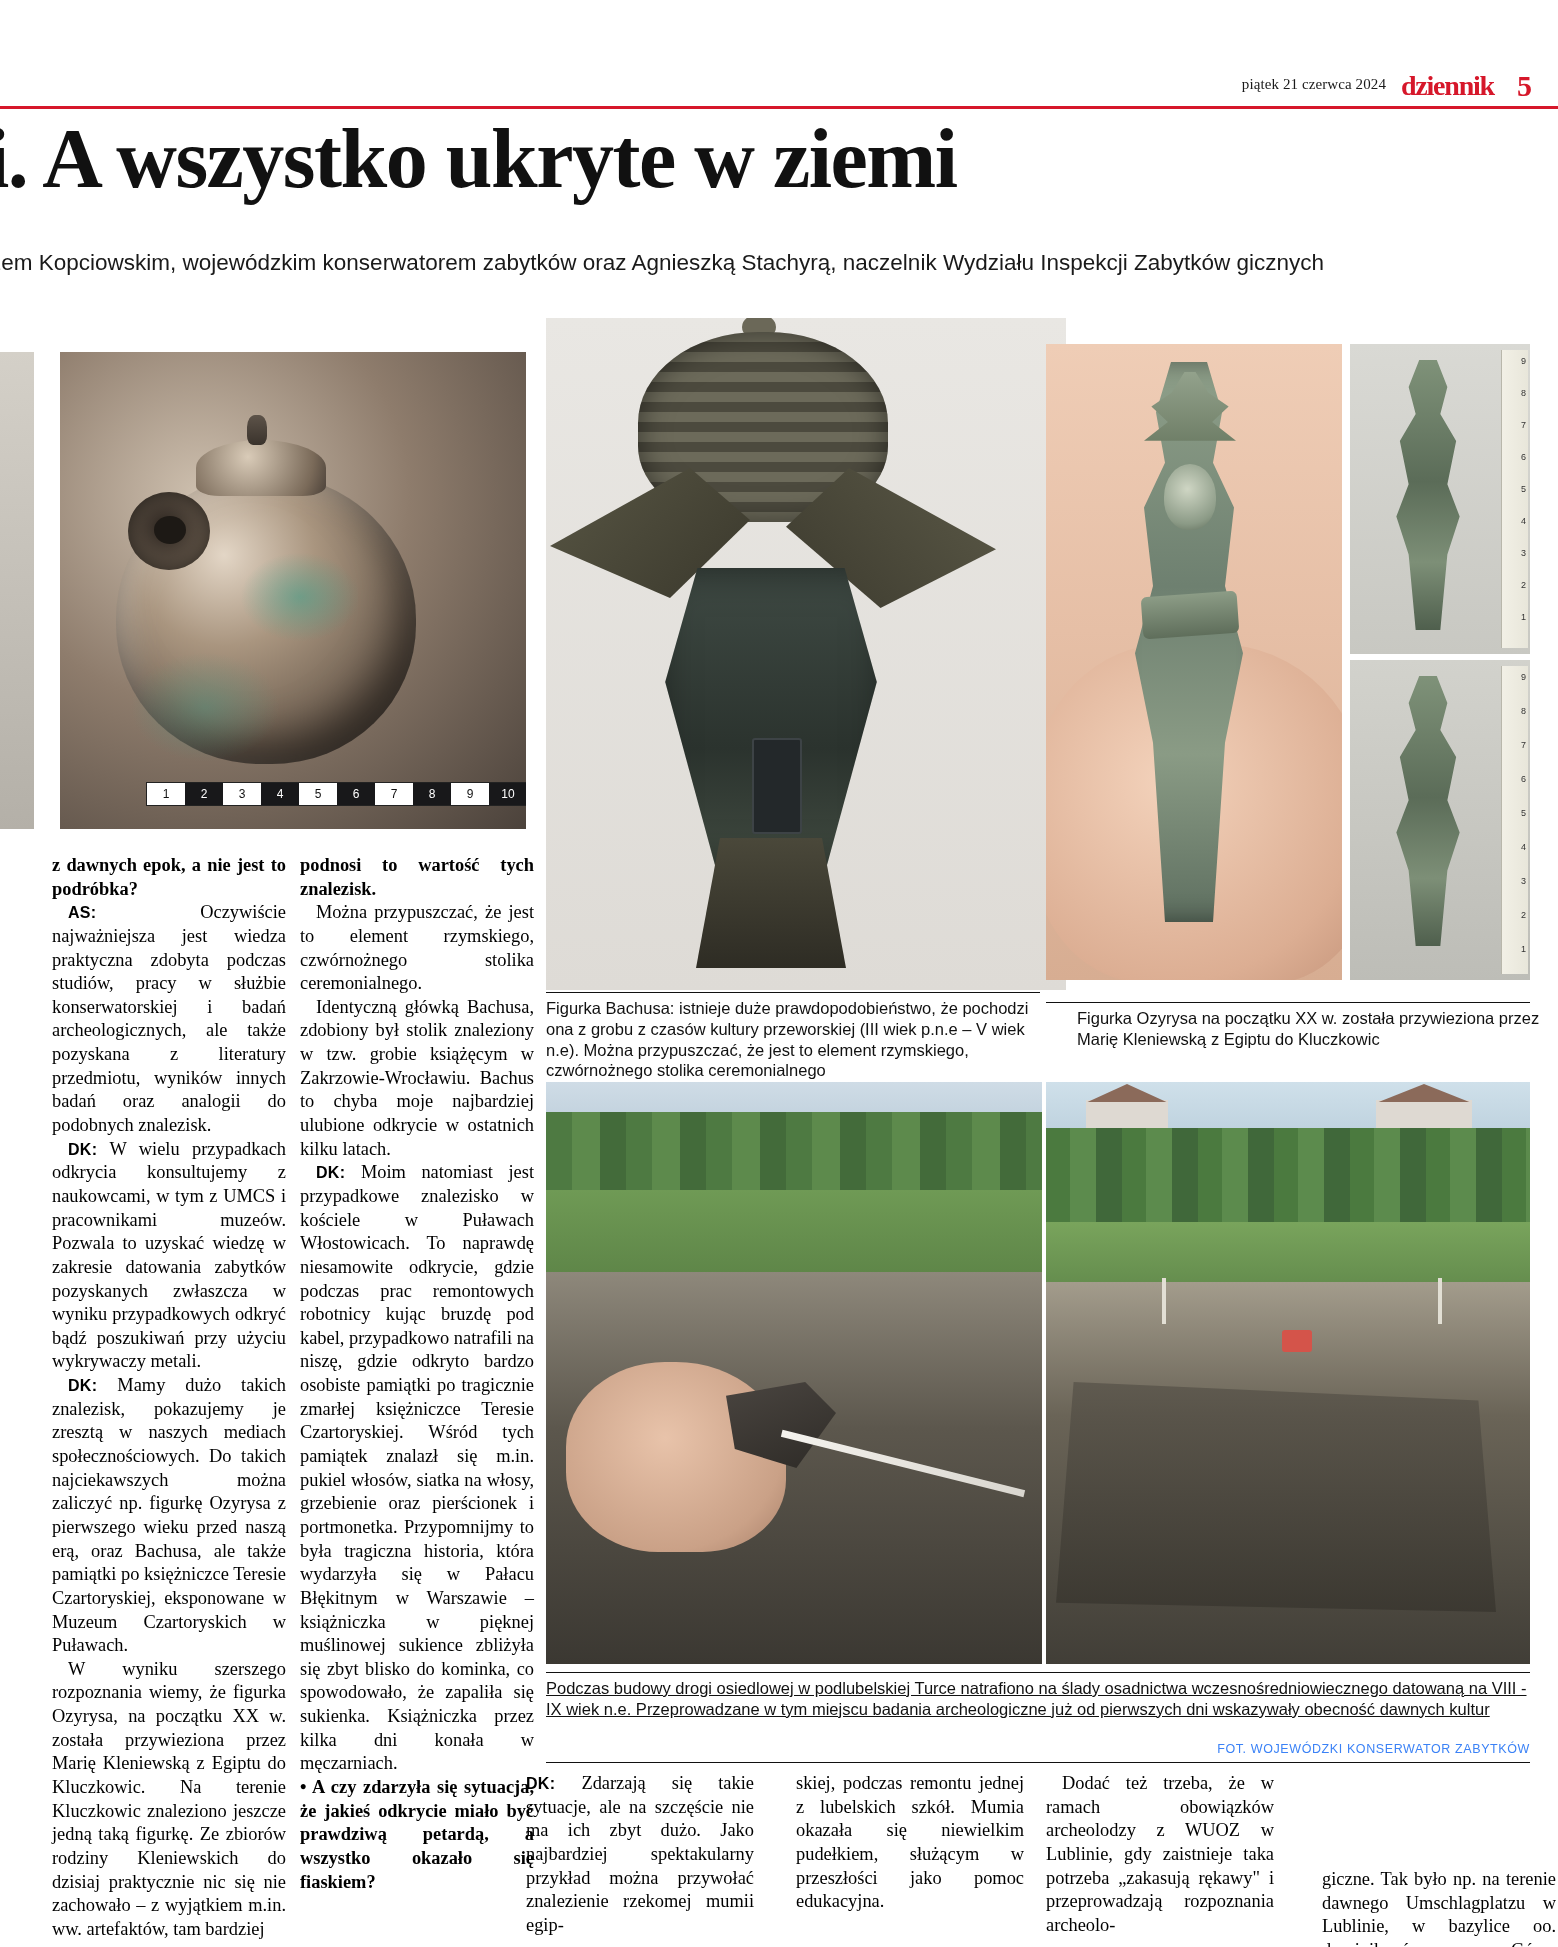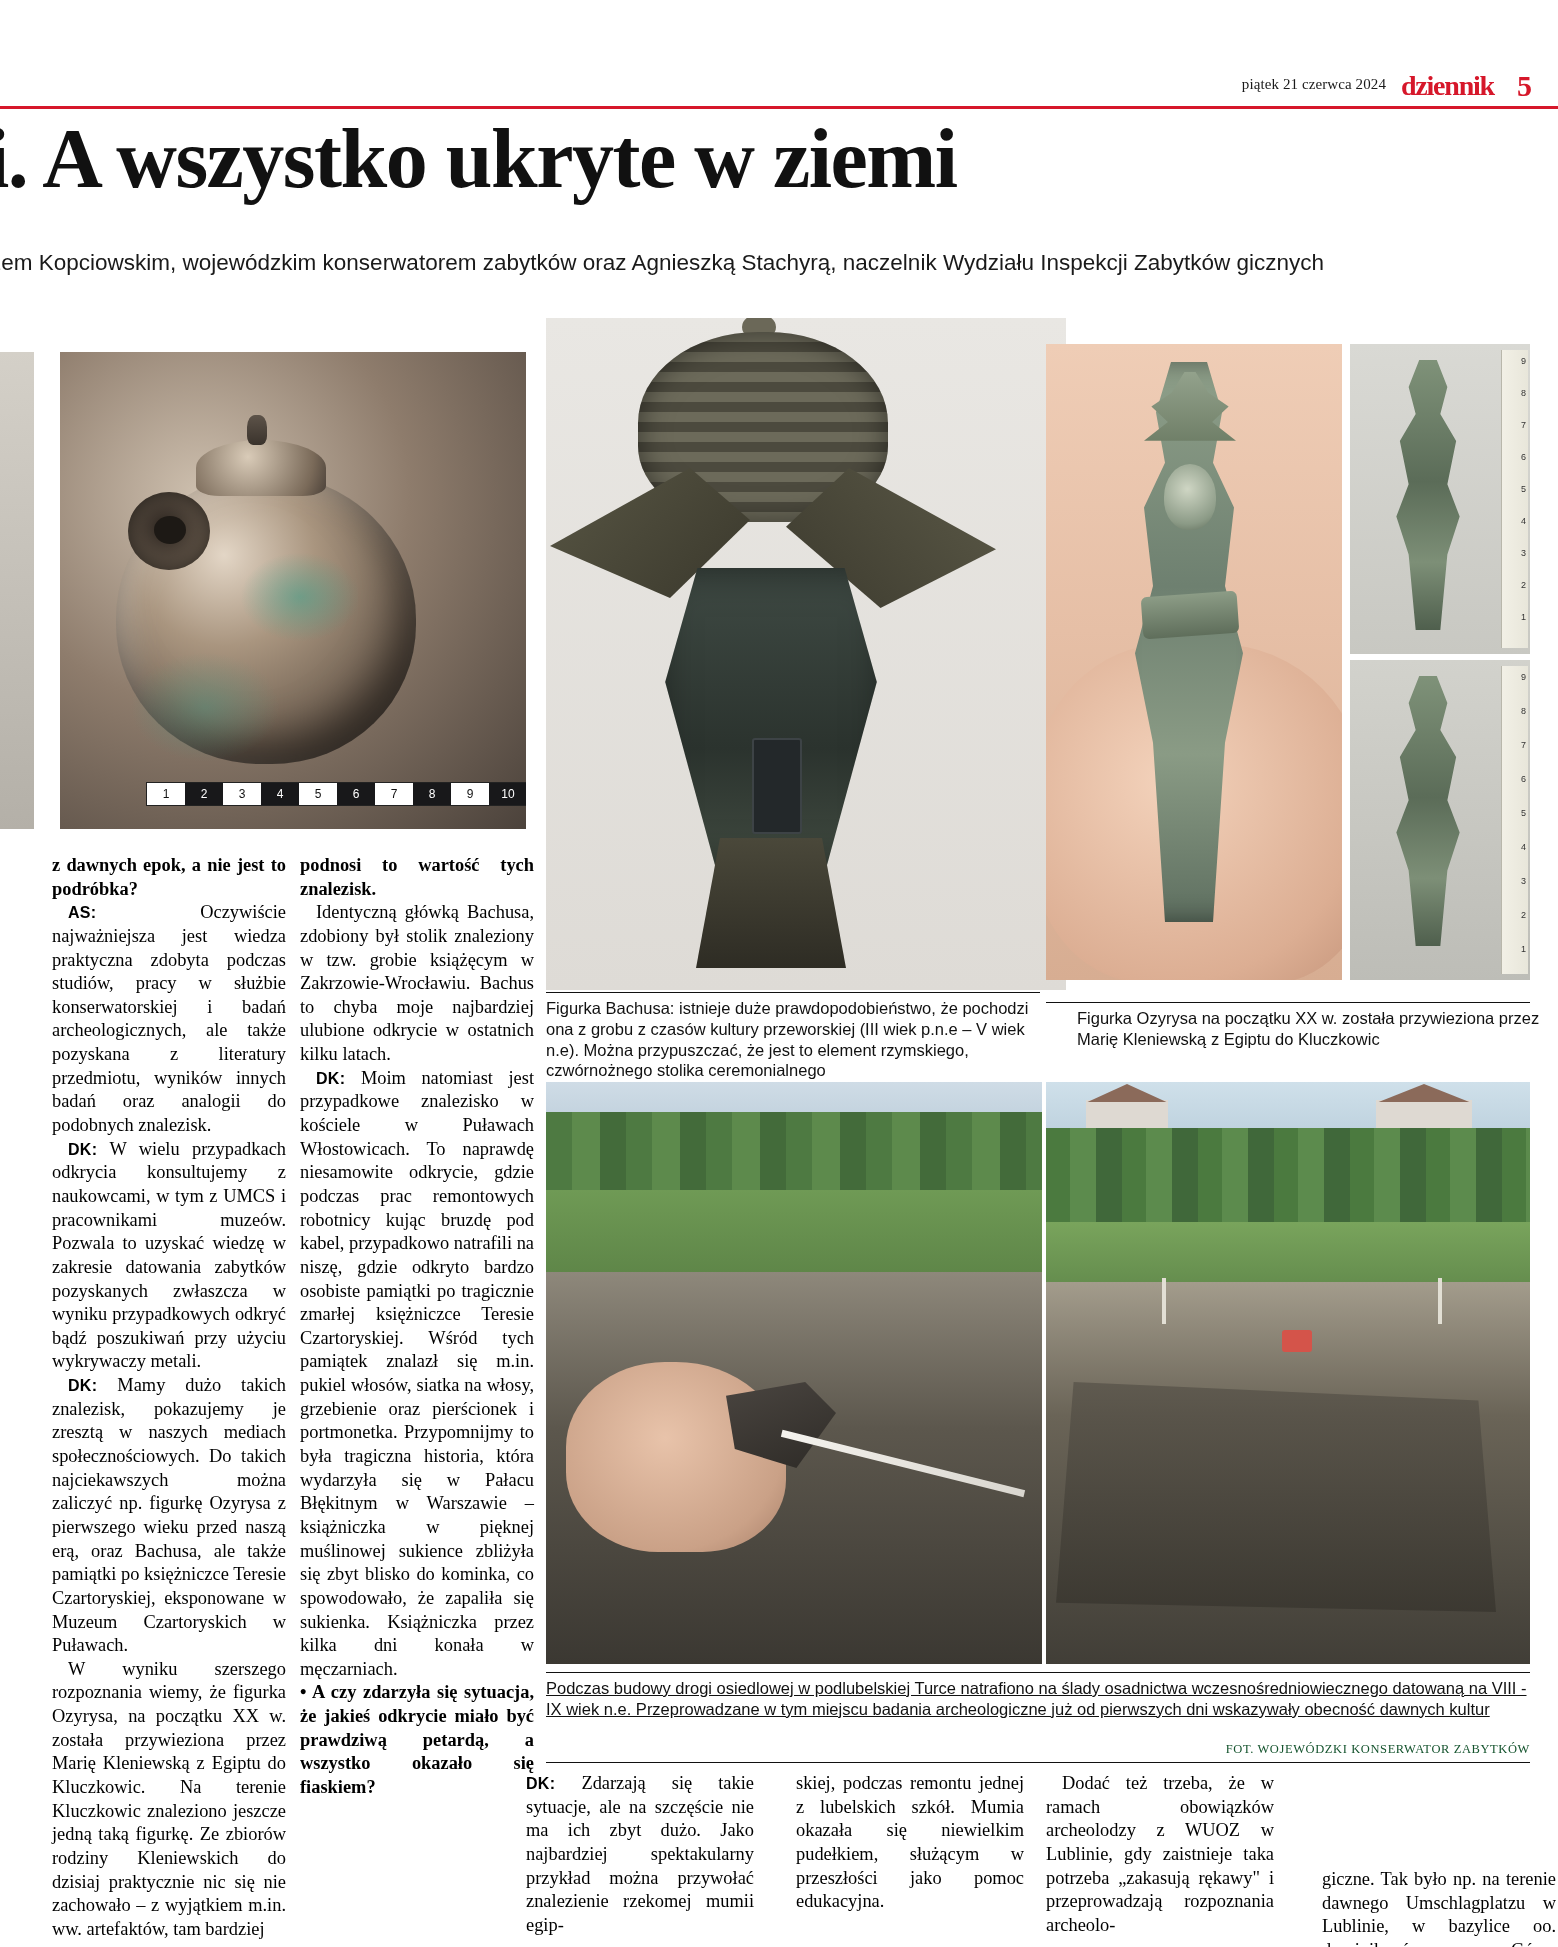--- a/index.html
+++ b/index.html
@@ -333,24 +333,24 @@
     color: #000;
   }
   .col p { margin: 0; text-indent: 16px; }
   .col p.noindent { text-indent: 0; }
   .col p.bullet { text-indent: 0; }
   .spk { font-family: "Liberation Sans", sans-serif; font-weight: bold; font-size: 16px; letter-spacing:.3px;}
   .q-bold { font-family: "Liberation Serif", serif; font-weight: bold; }
 
   .credit {
     position: absolute;
-    font-family: Liberation Serif, serif;
+    font-family: Liberation Sans, sans-serif;
     font-size: 12.5px;
     letter-spacing: .6px;
-    color: #14532d;
+    color: #3b82f6;
   }
   .hline { position:absolute; background:#111; height:1px; }
 </style>
 </head>
 <body>
 
 <div class="masthead">
   <div class="masthead-date">piątek 21 czerwca 2024</div>
   <div class="masthead-logo">dziennik</div>
   <div class="masthead-page">5</div>
@@ -473,20 +473,21 @@
 <div class="col" style="left:52px; top:854px; width:234px;">
   <p class="noindent q-bold"><span>z dawnych epok, a nie jest to podróbka?</span></p>
   <p><span class="spk">AS:</span><span> Oczywiście najważniejsza jest wiedza praktyczna zdobyta podczas studiów, pracy w służbie konserwatorskiej i badań archeologicznych, ale także pozyskana z literatury przedmiotu, wyników innych badań oraz analogii do podobnych znalezisk.</span></p>
   <p><span class="spk">DK:</span><span> W wielu przypadkach odkrycia konsultujemy z naukowcami, w tym z UMCS i pracownikami muzeów. Pozwala to uzyskać wiedzę w zakresie datowania zabytków pozyskanych zwłaszcza w wyniku przypadkowych odkryć bądź poszukiwań przy użyciu wykrywaczy metali.</span></p>
   <p><span class="spk">DK:</span><span> Mamy dużo takich znalezisk, pokazujemy je zresztą w naszych mediach społecznościowych. Do takich najciekawszych można zaliczyć np. figurkę Ozyrysa z pierwszego wieku przed naszą erą, oraz Bachusa, ale także pamiątki po księżniczce Teresie Czartoryskiej, eksponowane w Muzeum Czartoryskich w Puławach.</span></p>
   <p>W wyniku szerszego rozpoznania wiemy, że figurka Ozyrysa, na początku XX w. została przywieziona przez Marię Kleniewską z Egiptu do Kluczkowic. Na terenie Kluczkowic znaleziono jeszcze jedną taką figurkę. Ze zbiorów rodziny Kleniewskich do dzisiaj praktycznie nic się nie zachowało – z wyjątkiem m.in. ww. artefaktów, tam bardziej</p>
 </div>
 
 <div class="col" style="left:300px; top:854px; width:234px;">
   <p class="noindent q-bold">podnosi to wartość tych znalezisk.</p>
+  <p>Można przypuszczać, że jest to element rzymskiego, czwórnożnego stolika ceremonialnego.</p>
   <p>Identyczną główką Bachusa, zdobiony był stolik znaleziony w tzw. grobie książęcym w Zakrzowie-Wrocławiu. Bachus to chyba moje najbardziej ulubione odkrycie w ostatnich kilku latach.</p>
   <p><span class="spk">DK:</span><span> Moim natomiast jest przypadkowe znalezisko w kościele w Puławach Włostowicach. To naprawdę niesamowite odkrycie, gdzie podczas prac remontowych robotnicy kując bruzdę pod kabel, przypadkowo natrafili na niszę, gdzie odkryto bardzo osobiste pamiątki po tragicznie zmarłej księżniczce Teresie Czartoryskiej. Wśród tych pamiątek znalazł się m.in. pukiel włosów, siatka na włosy, grzebienie oraz pierścionek i portmonetka. Przypomnijmy to była tragiczna historia, która wydarzyła się w Pałacu Błękitnym w Warszawie – książniczka w pięknej muślinowej sukience zbliżyła się zbyt blisko do kominka, co spowodowało, że zapaliła się sukienka. Książniczka przez kilka dni konała w męczarniach.</span></p>
   <p class="bullet q-bold">• A czy zdarzyła się sytuacja, że jakieś odkrycie miało być prawdziwą petardą, a wszystko okazało się fiaskiem?</p>
 </div>
 
 <div class="col" style="left:526px; top:1772px; width:228px;">
   <p class="noindent"><span class="spk">DK:</span><span> Zdarzają się takie sytuacje, ale na szczęście nie ma ich zbyt dużo. Jako najbardziej spektakularny przykład można przywołać znalezienie rzekomej mumii egip-</span></p>
 </div>
 
 <div class="col" style="left:796px; top:1772px; width:228px;">

